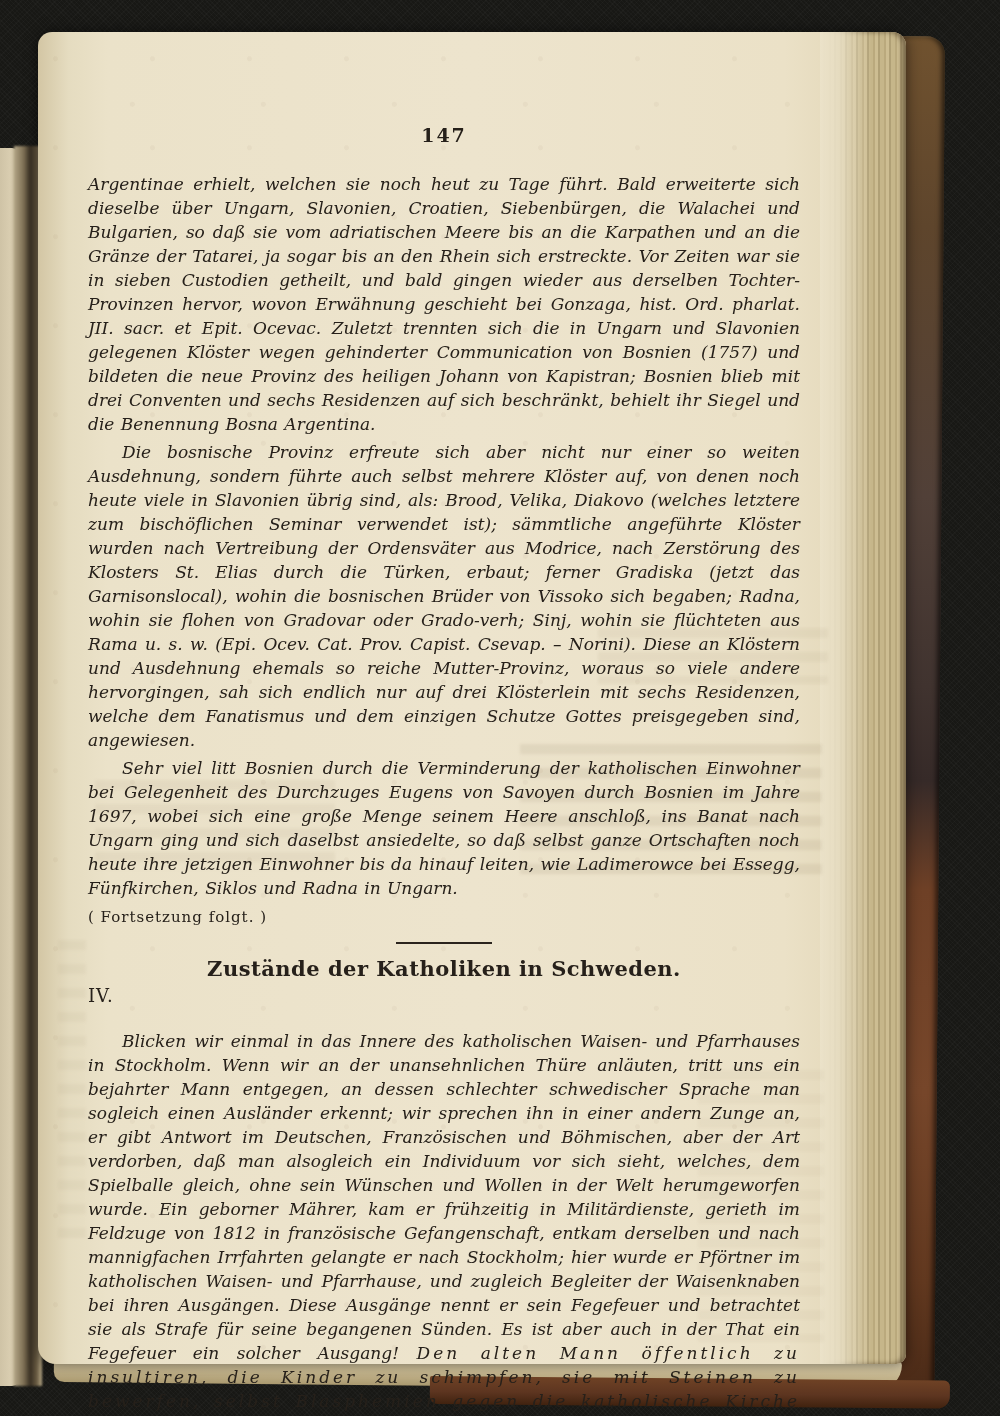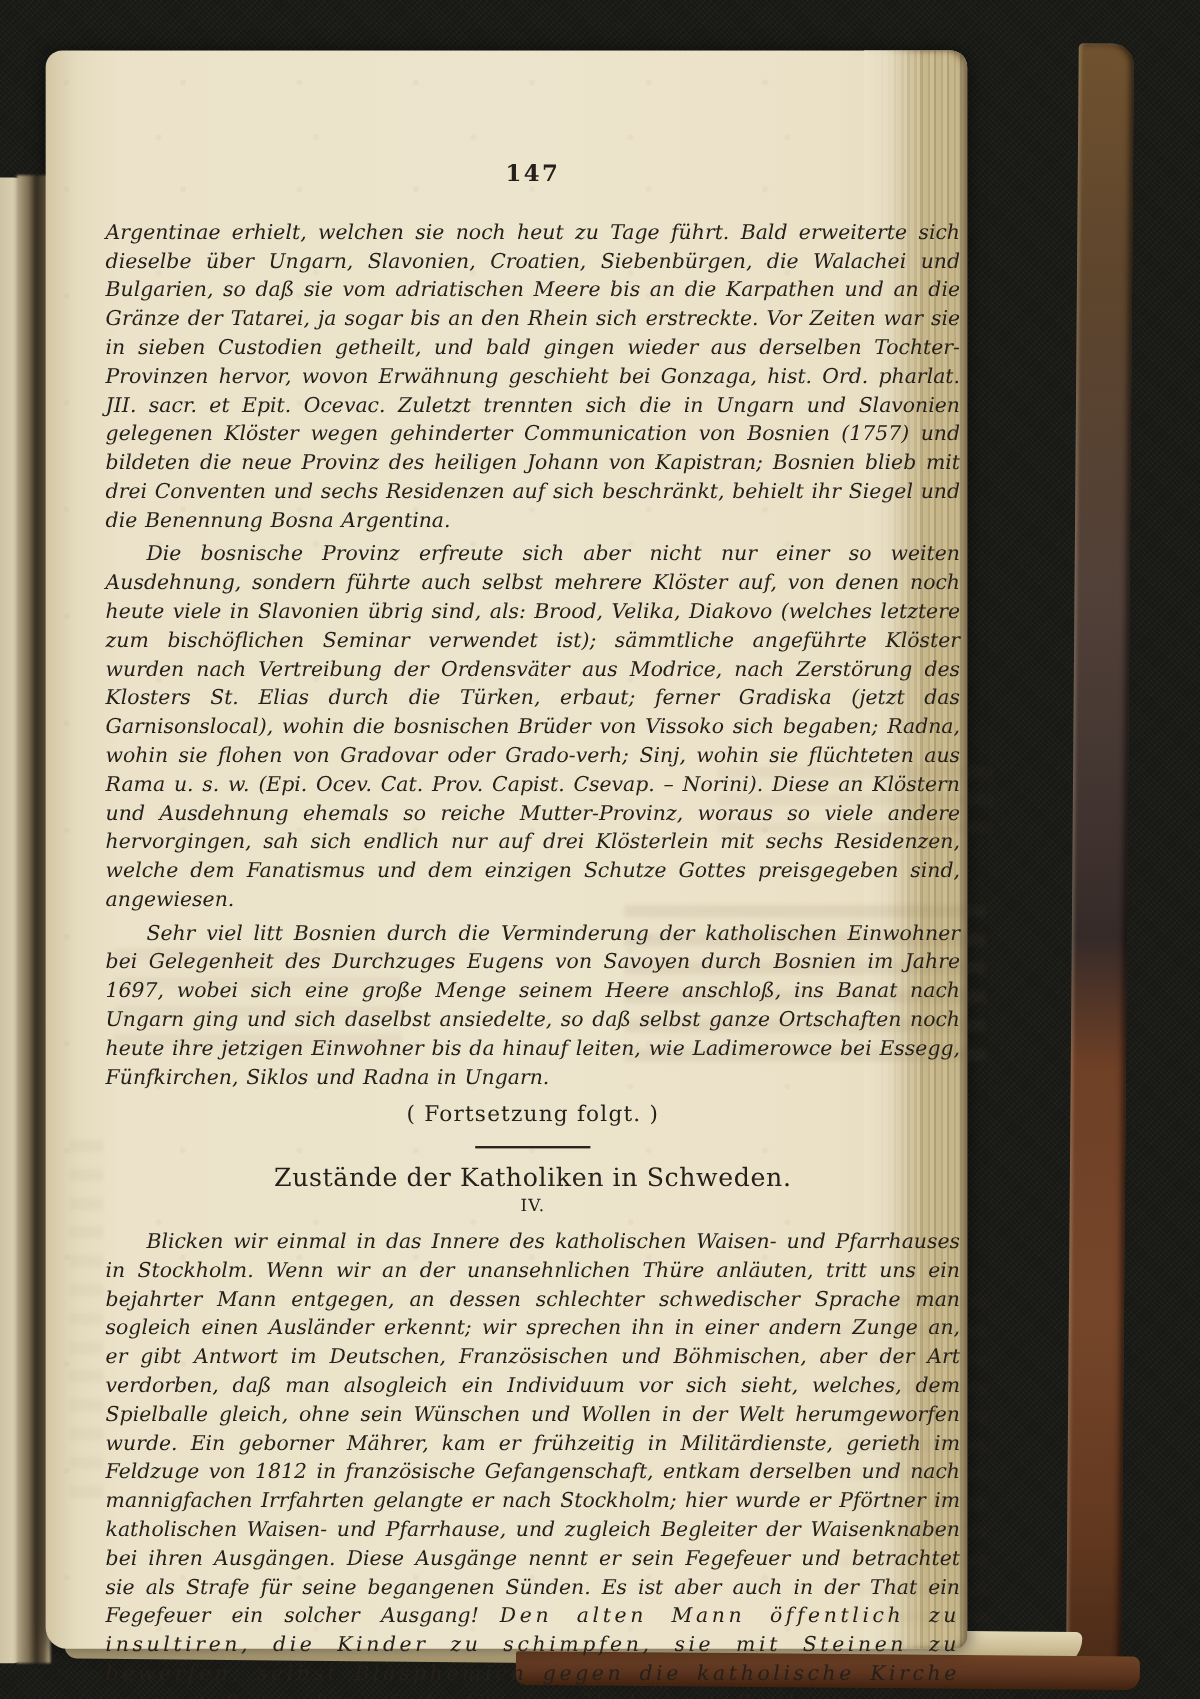--- a/index.html
+++ b/index.html
@@ -43,21 +43,21 @@
   }
   .cover-bottom{
     position:absolute;left:430px;top:1376px;width:520px;height:28px;
     transform:rotate(0.5deg);transform-origin:top left;
     border-radius:2px 6px 12px 8px;
     background:linear-gradient(180deg,#6f4225 0%,#5d3520 55%,#40220f 100%);
   }
 
   
   .page{
-    position:absolute;left:38px;top:42px;width:768px;height:1332px;
+    position:absolute;left:38px;top:32px;width:868px;height:1332px;
     border-radius:14px 14px 10px 18px;
     background-color:#ece3cb;
     background-image:
       radial-gradient(circle at 18% 30%, rgba(120,95,60,0.05) 0 2px, transparent 3px),
       radial-gradient(circle at 72% 64%, rgba(120,95,60,0.05) 0 2px, transparent 3px),
       linear-gradient(90deg,#d3c6a4 0%,#e5dcc0 3.5%,#ebe2c9 8%,#ede4cd 50%,#ebe1c7 86%,#e0d4b3 97%,#d3c5a0 100%),
       linear-gradient(180deg,#e4dabd 0%,#ece3cb 5%,#ede4cd 90%,#e6dcc0 100%);
     background-size:97px 89px, 131px 113px, 100% 100%, 100% 100%;
     box-shadow:0 0 14px rgba(0,0,0,0.55);
   }
@@ -93,31 +93,31 @@
     text-align:center;font-weight:bold;font-size:19px;letter-spacing:2px;
     margin-bottom:26px;font-family:"DejaVu Serif", serif;
   }
   .text-block p{
     margin:0 0 4px 0;font-size:17px;line-height:24px;text-align:justify;
     word-spacing:1px;
     font-style:italic;
   }
   .text-block p.indent{text-indent:34px;}
   .cont-note{
-    text-align:center;font-size:18px;margin-top:8px;letter-spacing:1px;
+    text-align:left;font-size:15px;margin-top:8px;letter-spacing:1px;
   }
   .rule{
     width:96px;height:0;border-top:2px solid #2b241d;margin:16px auto 12px auto;
   }
   .article-title{
-    text-align:center;font-weight:normal;font-size:21px;margin:4px 0 4px 0;
+    text-align:center;font-weight:bold;font-size:21px;margin:4px 0 4px 0;
     letter-spacing:0.5px;
   }
   .section-num{
-    text-align:center;font-size:14px;margin-bottom:10px;letter-spacing:1px;
+    text-align:left;font-size:18px;margin-bottom:23px;letter-spacing:1px;
   }
   .sperr{letter-spacing:3px;}
 </style>
 </head>
 <body>
 
 <div class="scene">
 
   <div class="opposite-sliver"></div>
   <div class="gutter"></div>

